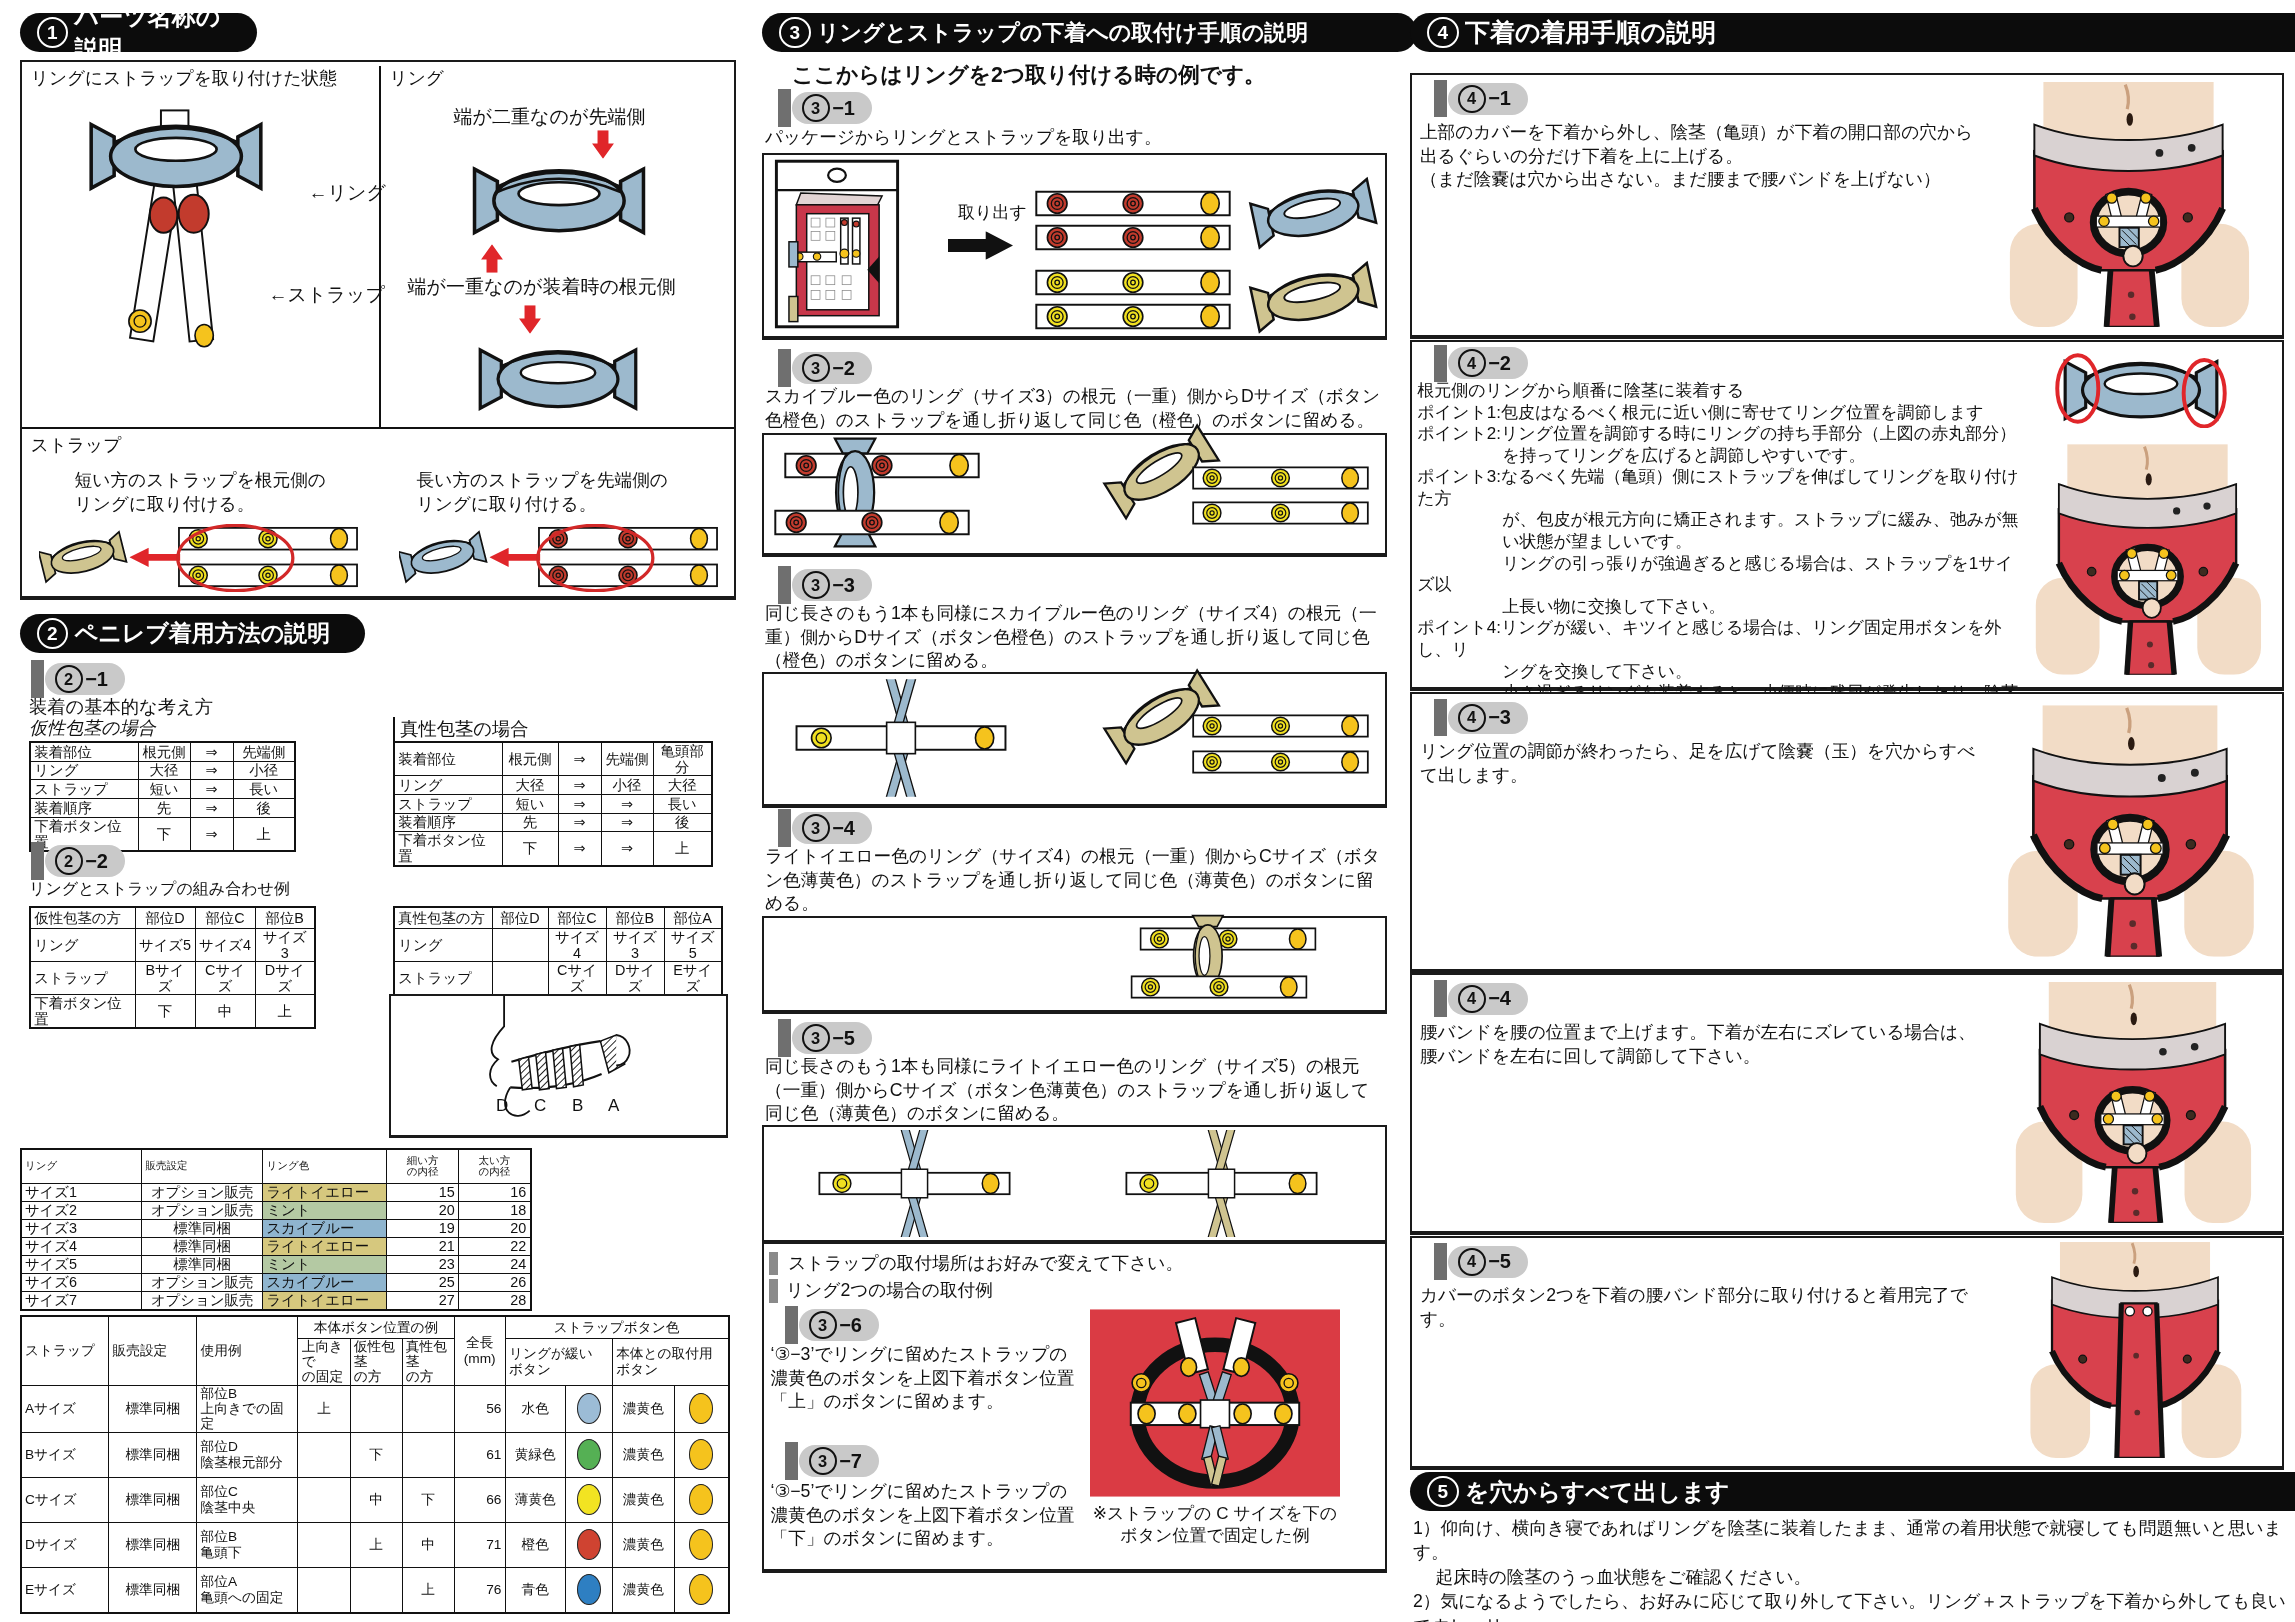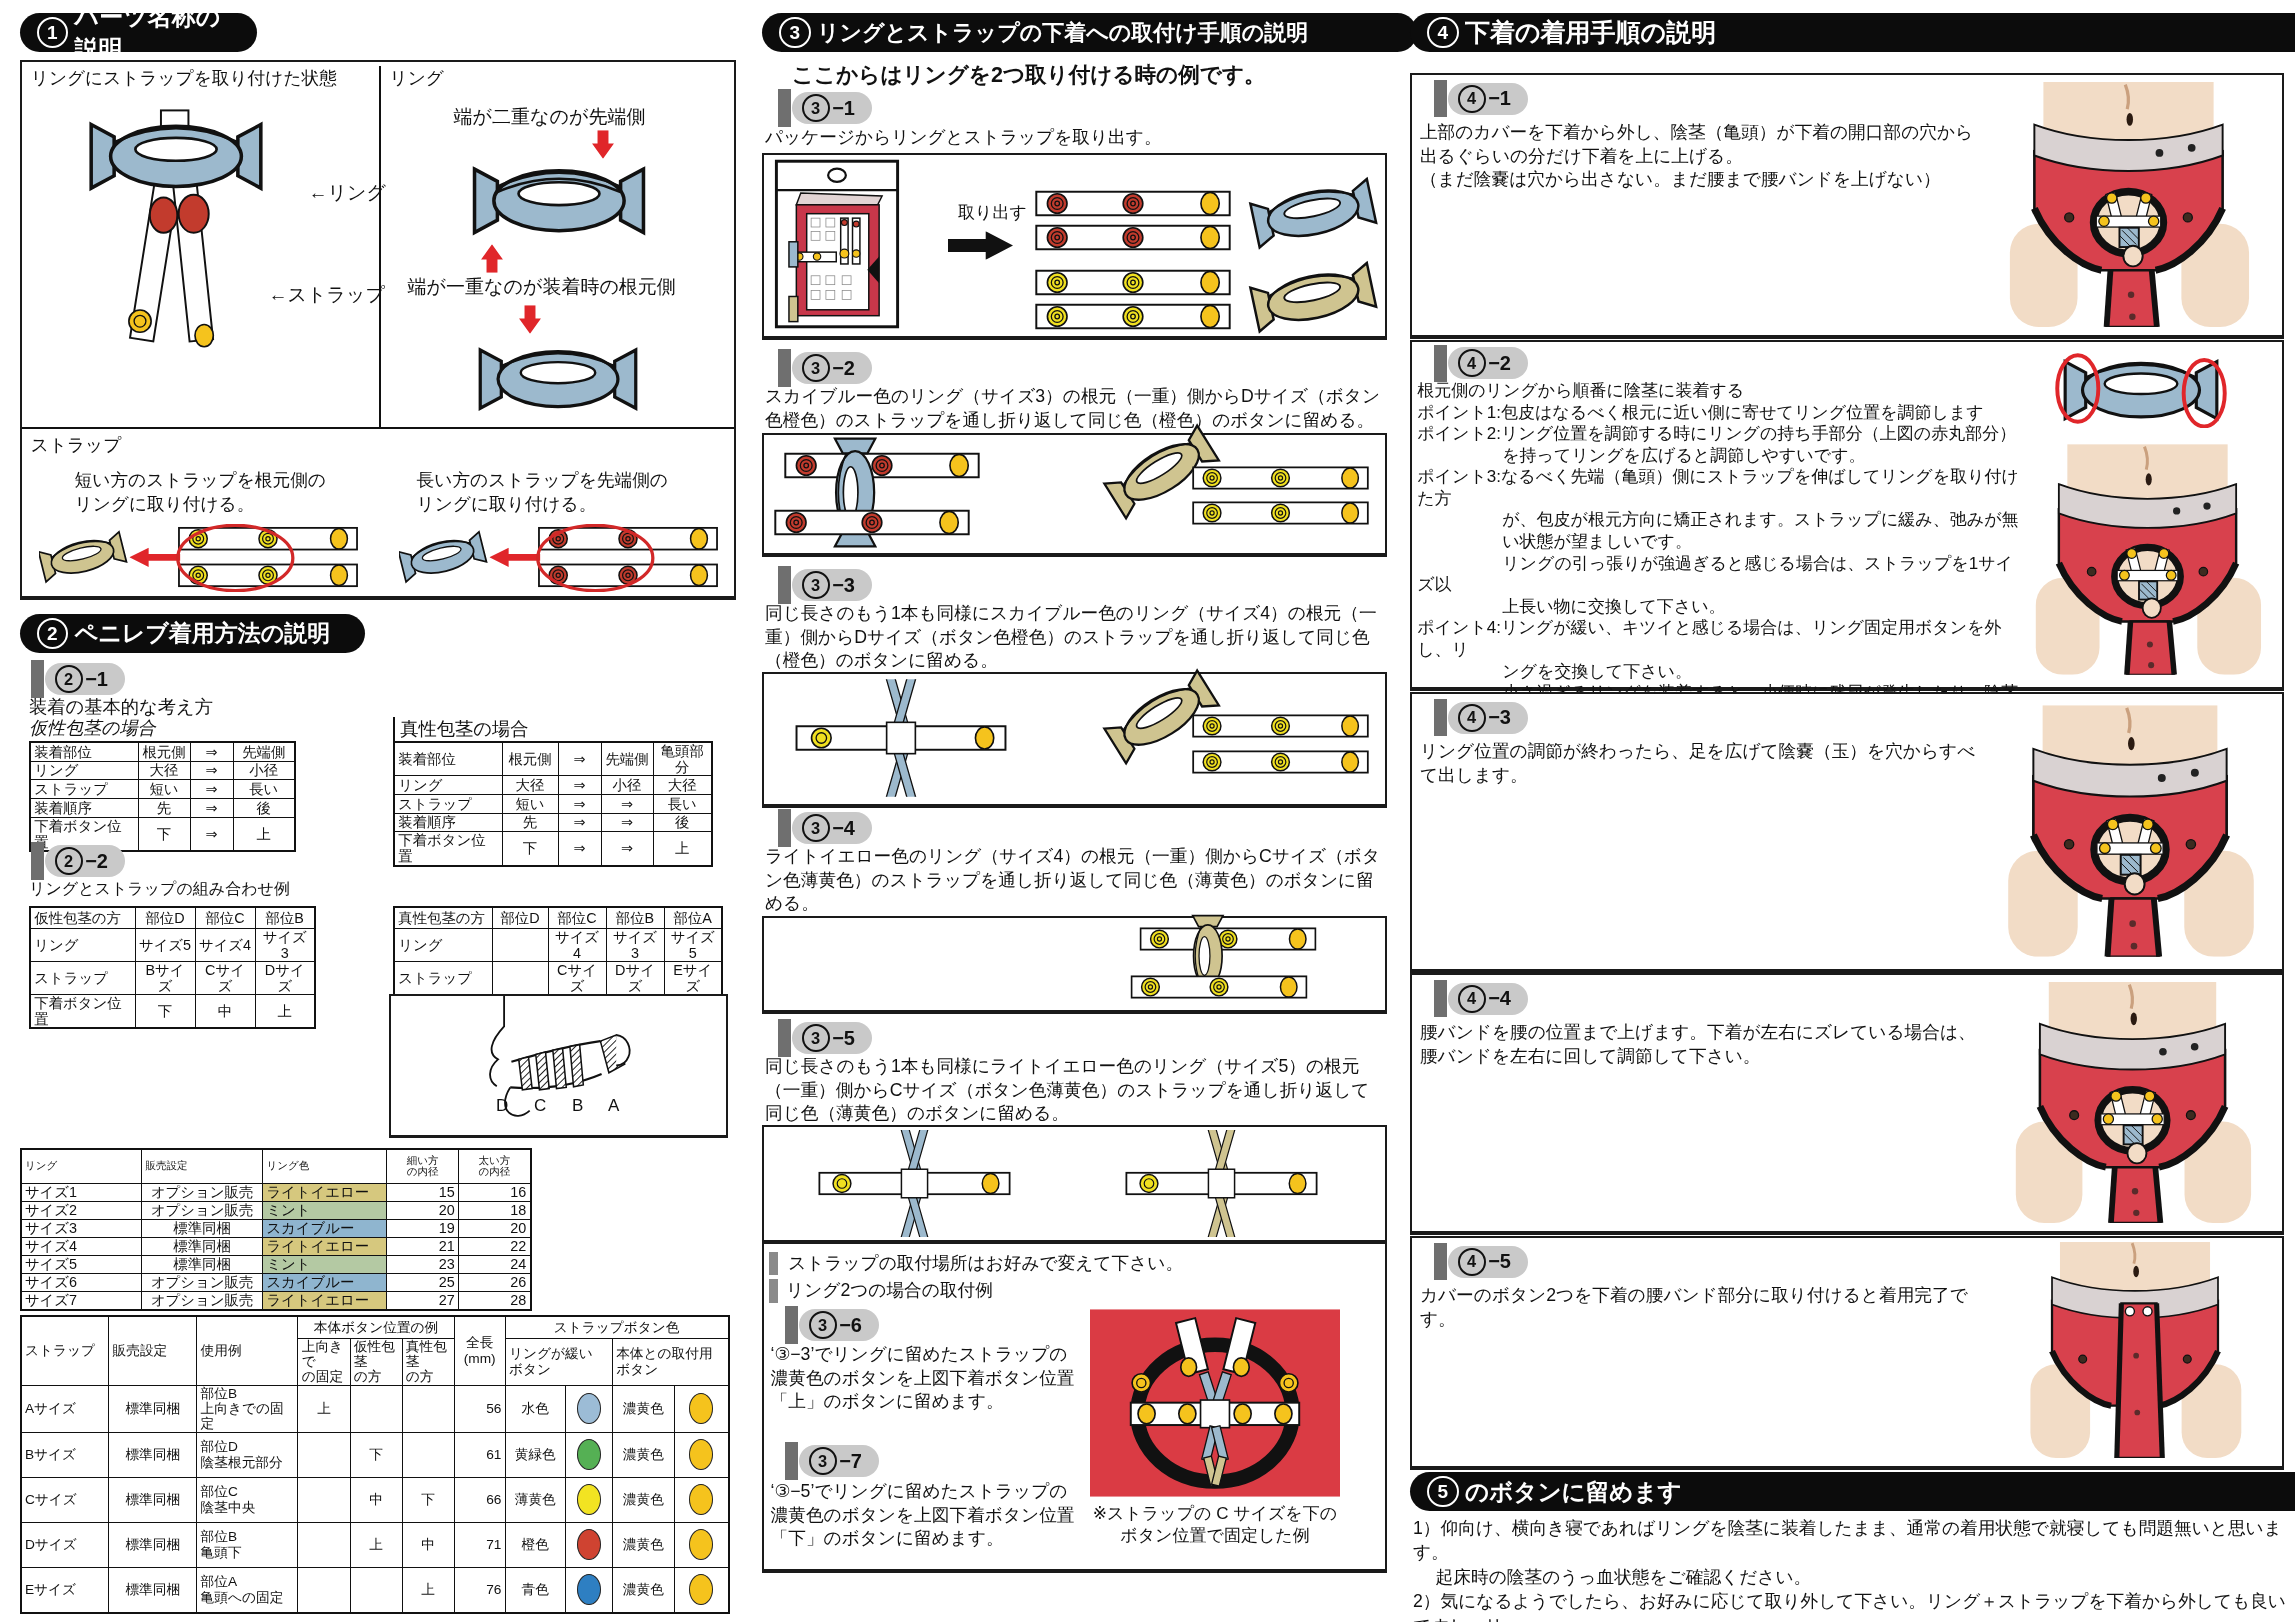--- a/index.html
+++ b/index.html
@@ -894,21 +894,21 @@
       <span>−5</span>
     </div>
     <div class="txt" style="left:7.9px;top:46px;width:563px;">カバーのボタン2つを下着の腰バンド部分に取り付けると着用完了です。</div>
     <svg class="abs" style="left:592px;top:3.9px;" width="262" height="216" viewBox="0 0 420 380">
         <use href="#psn5" width="420" height="380"></use>
       </svg>
   </div>
 
   <div class="secbar" style="left:1410px;top:1472px;width:870px;font-size:23.6px;">
     <span class="circ">5</span>
-    <span>のボタンに留めます</span>
+    <span>を穴からすべて出します</span>
   </div>
   <div class="txt" style="left:1413px;top:1516px;width:880px;line-height:1.38;">1）仰向け、横向き寝であればリングを陰茎に装着したまま、通常の着用状態で就寝しても問題無いと思います。
 　 起床時の陰茎のうっ血状態をご確認ください。
 2）気になるようでしたら、お好みに応じて取り外して下さい。リング＋ストラップを下着から外しても良いですし、リ
 　 ングを装着したまま、ストラップを下着から外しても構いません。</div>
 
 </div>
 
 
 </body></html>

